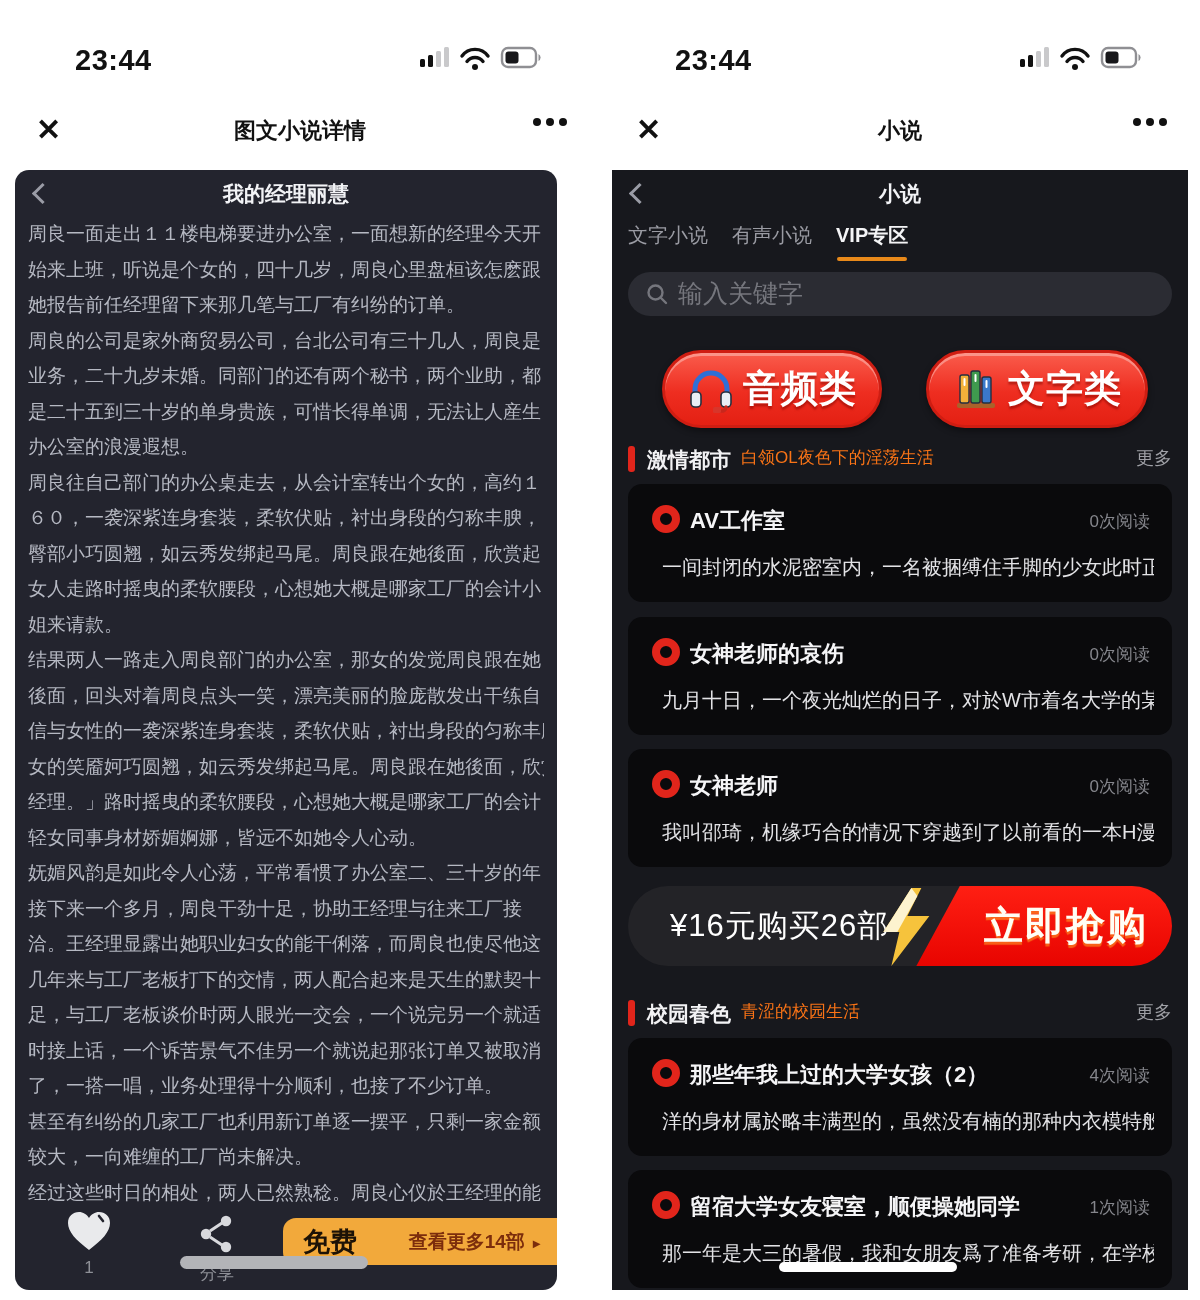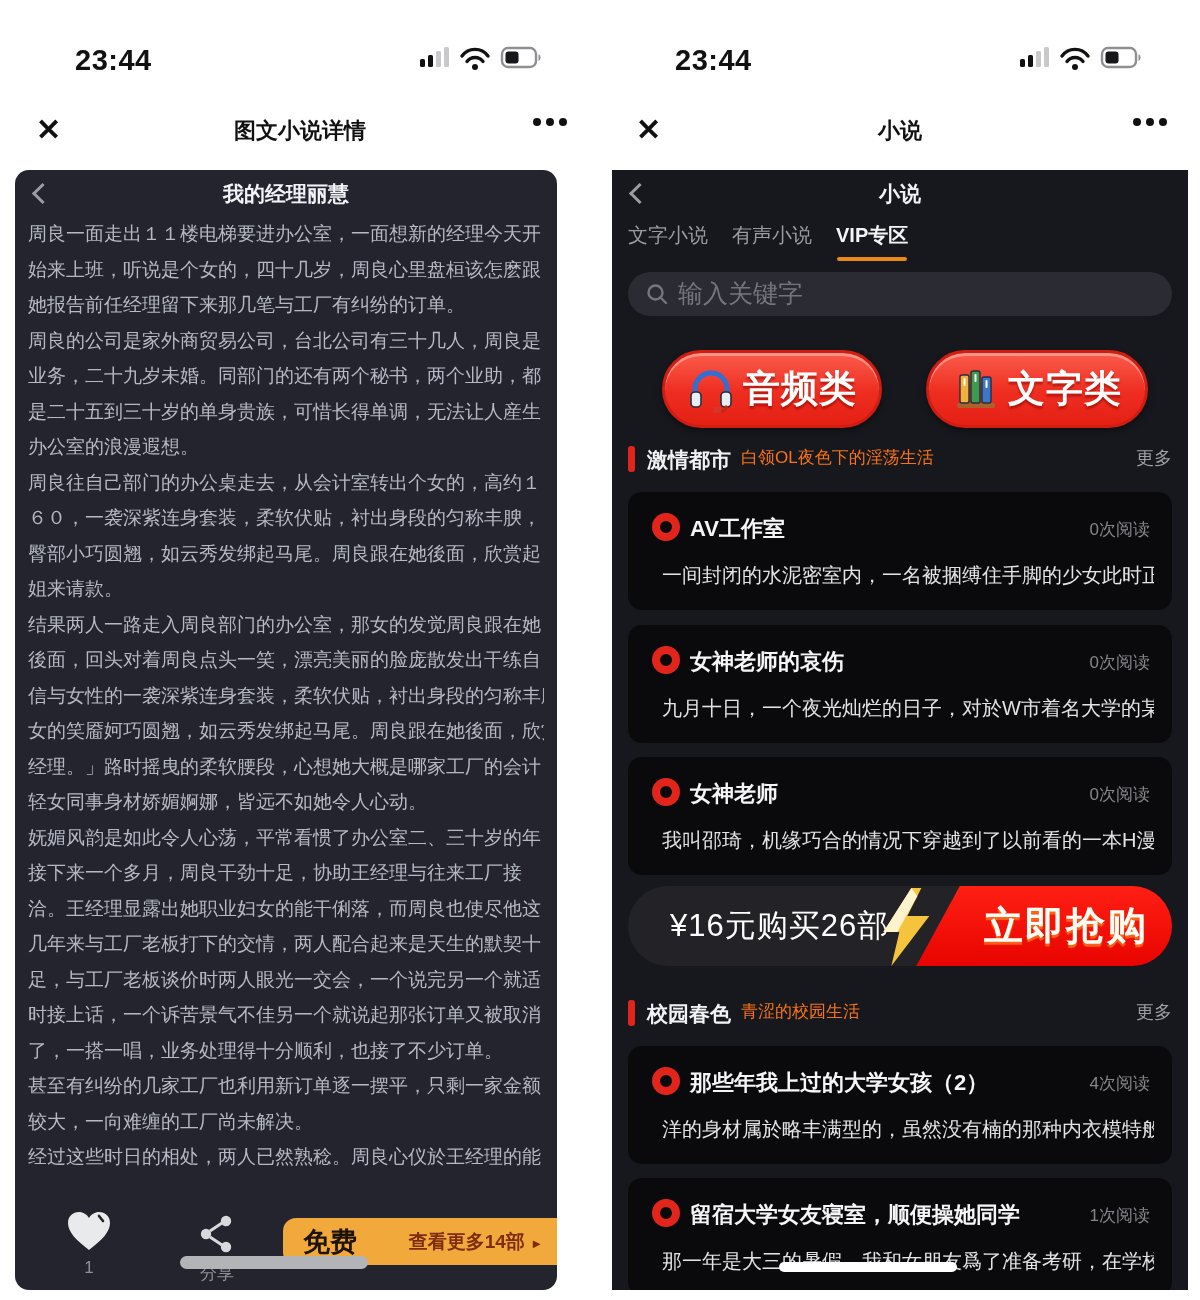--- a/index.html
+++ b/index.html
@@ -62,21 +62,21 @@
   .cat-btn-audio { left:50px; width:220px; }
   .cat-btn-text  { left:314px; width:222px; }
   .cat-btn .lbl { font-size:37px; font-weight:bold; color:#ffffff; text-shadow:0 3px 2px rgba(140,10,0,.55); letter-spacing:1px; }
 
   .section-header { position:absolute; left:16px; right:16px; height:30px; display:flex; align-items:flex-start; }
   .section-bar { width:7px; height:26px; border-radius:3px; background:#E1251B; margin-right:12px; }
   .section-title { font-size:21px; font-weight:bold; color:#f2f2f4; }
   .section-subtitle { font-size:17px; color:#f97316; margin-left:10px; }
   .section-more { margin-left:auto; font-size:18px; color:#9fa0a6; }
 
-  .novel-card { position:absolute; left:16px; width:544px; height:118px; background:#0a0a0c; border-radius:14px;margin-top:8px; }
+  .novel-card { position:absolute; left:16px; width:544px; height:118px; background:#0a0a0c; border-radius:14px; }
   .ring-icon { position:absolute; left:24px; top:21px; width:28px; height:28px; border:8px solid #e1251b; border-radius:50%; }
   .novel-title { position:absolute; left:62px; top:22px; font-size:22px; font-weight:bold; color:#f5f5f7; white-space:nowrap; }
   .novel-reads { position:absolute; right:22px; top:26px; font-size:17px; color:#85868c; }
   .novel-desc { position:absolute; left:34px; top:70px; right:18px; font-size:20px; color:#e3e3e6; white-space:nowrap; overflow:hidden; }
 
   .banner { position:absolute; left:16px; top:716px; width:544px; height:80px; border-radius:40px; background:#232327; overflow:hidden; }
   .banner-red { position:absolute; right:0; top:0; width:47%; height:100%;
      background:linear-gradient(180deg,#ff1f13,#e80400); clip-path:polygon(17% 0,100% 0,100% 100%,0 100%); }
   .banner-price { position:absolute; left:42px; top:0; height:80px; line-height:80px; font-size:31px; color:#fff; letter-spacing:1px; }
   .banner-cta { position:absolute; right:24px; top:0; height:80px; line-height:80px; font-size:39px; font-weight:bold; color:#fffef5; text-shadow:0 3px 1px rgba(255,170,40,.55); letter-spacing:2px; }
@@ -123,20 +123,21 @@
           <div class="story-line">周良一面走出１１楼电梯要进办公室，一面想新的经理今天开</div>
           <div class="story-line">始来上班，听说是个女的，四十几岁，周良心里盘桓该怎麽跟</div>
           <div class="story-line">她报告前任经理留下来那几笔与工厂有纠纷的订单。</div>
           <div class="story-line">周良的公司是家外商贸易公司，台北公司有三十几人，周良是</div>
           <div class="story-line">业务，二十九岁未婚。同部门的还有两个秘书，两个业助，都</div>
           <div class="story-line">是二十五到三十岁的单身贵族，可惜长得单调，无法让人産生</div>
           <div class="story-line">办公室的浪漫遐想。</div>
           <div class="story-line">周良往自己部门的办公桌走去，从会计室转出个女的，高约１</div>
           <div class="story-line">６０，一袭深紫连身套装，柔软伏贴，衬出身段的匀称丰腴，</div>
           <div class="story-line">臀部小巧圆翘，如云秀发绑起马尾。周良跟在她後面，欣赏起</div>
+          <div class="story-line">女人走路时摇曳的柔软腰段，心想她大概是哪家工厂的会计小</div>
           <div class="story-line">姐来请款。</div>
           <div class="story-line">结果两人一路走入周良部门的办公室，那女的发觉周良跟在她</div>
           <div class="story-line">後面，回头对着周良点头一笑，漂亮美丽的脸庞散发出干练自</div>
           <div class="story-line">信与女性的一袭深紫连身套装，柔软伏贴，衬出身段的匀称丰腴</div>
           <div class="story-line">女的笑靥妸巧圆翘，如云秀发绑起马尾。周良跟在她後面，欣赏</div>
           <div class="story-line">经理。」路时摇曳的柔软腰段，心想她大概是哪家工厂的会计</div>
           <div class="story-line">轻女同事身材娇媚婀娜，皆远不如她令人心动。</div>
           <div class="story-line">妩媚风韵是如此令人心荡，平常看惯了办公室二、三十岁的年</div>
           <div class="story-line">接下来一个多月，周良干劲十足，协助王经理与往来工厂接</div>
           <div class="story-line">洽。王经理显露出她职业妇女的能干俐落，而周良也使尽他这</div>

